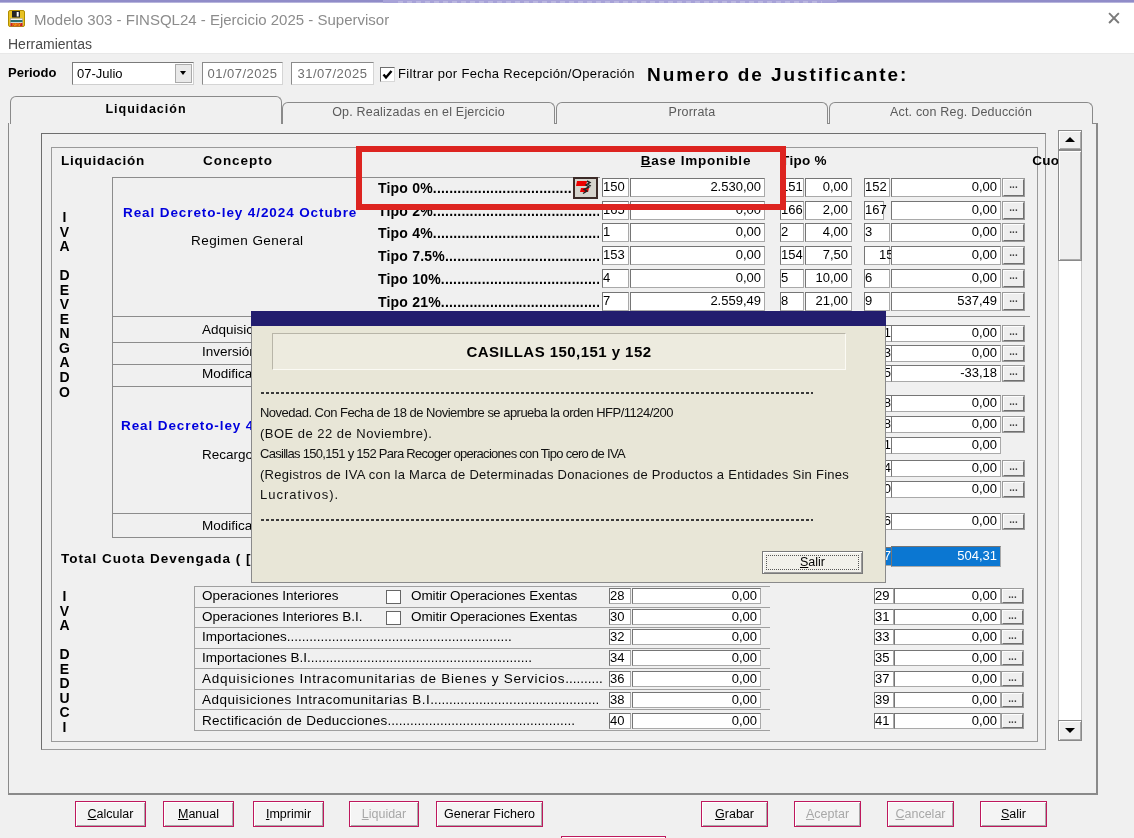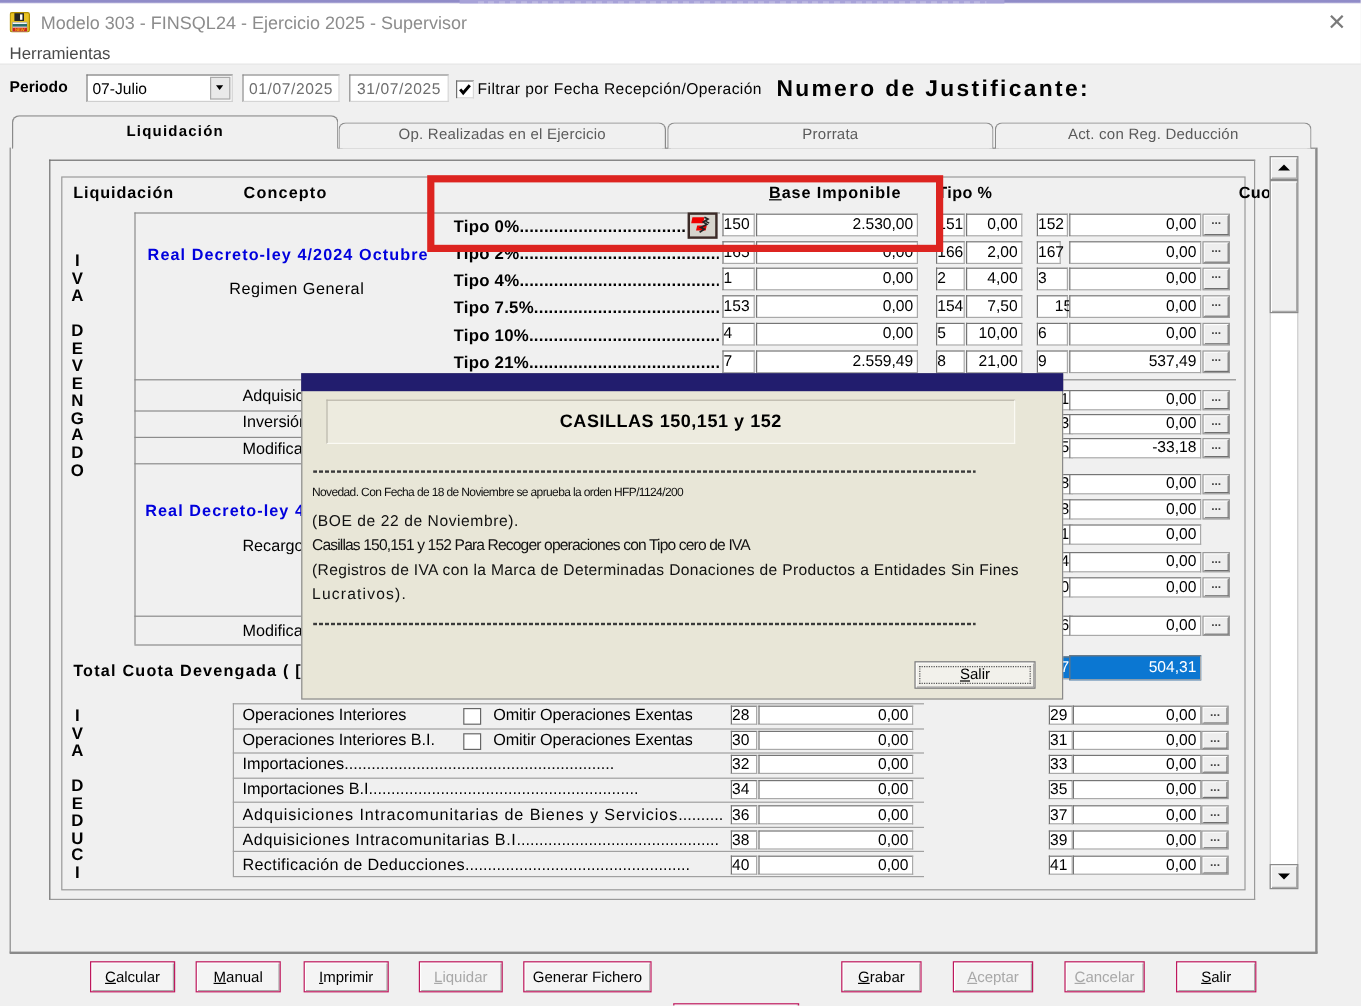--- a/index.html
+++ b/index.html
@@ -251,21 +251,21 @@
 <div class="a" style="left:1058px;top:130px;width:24px;height:20px;background:#efefef;border:1px solid #8a8a8a;box-sizing:border-box;box-shadow:inset 1px 1px 0 #fff,inset -1px -1px 0 #aaa;"></div>
 <div class="a" style="left:1065px;top:137px;width:0;height:0;border-left:5px solid transparent;border-right:5px solid transparent;border-bottom:5.5px solid #000;"></div>
 <div class="a" style="left:1058px;top:150px;width:24px;height:111px;background:#efefef;border:1px solid #8a8a8a;box-sizing:border-box;box-shadow:inset 1px 1px 0 #fff,inset -1px -1px 0 #aaa;"></div>
 <div class="a" style="left:1058px;top:720px;width:24px;height:21px;background:#efefef;border:1px solid #8a8a8a;box-sizing:border-box;box-shadow:inset 1px 1px 0 #fff,inset -1px -1px 0 #aaa;"></div>
 <div class="a" style="left:1065px;top:728px;width:0;height:0;border-left:5px solid transparent;border-right:5px solid transparent;border-top:5.5px solid #000;"></div>
 <div class="a" style="left:356px;top:146px;width:430px;height:64px;border:6px solid #dd2420;box-sizing:border-box;z-index:5;"></div>
 <div class="a" style="left:251px;top:311px;width:635px;height:272px;background:#e8e6d7;border:1px solid #8a8a8a;box-sizing:border-box;z-index:10;"></div>
 <div class="a" style="left:251px;top:311px;width:635px;height:15px;background:#221d6e;z-index:11;"></div>
 <div class="a" style="left:272px;top:333px;width:574px;height:37px;background:#edebdf;border:1px solid #b8b5a8;border-right-color:#fbfaf4;border-bottom-color:#fbfaf4;box-sizing:border-box;z-index:11;text-align:center;line-height:35px;font-size:15px;letter-spacing:0.45px;font-weight:bold;">CASILLAS 150,151 y 152</div>
 <div class="a" style="left:261px;top:392px;width:552px;height:2px;background:repeating-linear-gradient(90deg,#3a3a3a 0 3px,transparent 3px 5px);z-index:11;"></div>
-<div class="a" style="left:260px;top:405px;font-size:10px;letter-spacing:-0.52px;color:#111;z-index:11;">Novedad. Con Fecha de 18 de Noviembre se aprueba la orden HFP/1124/200</div>
+<div class="a" style="left:260px;top:405px;font-size:13px;letter-spacing:-0.52px;color:#111;z-index:11;">Novedad. Con Fecha de 18 de Noviembre se aprueba la orden HFP/1124/200</div>
 <div class="a" style="left:260px;top:426px;font-size:13px;letter-spacing:0.48px;color:#111;z-index:11;">(BOE de 22 de Noviembre).</div>
 <div class="a" style="left:260px;top:446px;font-size:13px;letter-spacing:-0.71px;color:#111;z-index:11;">Casillas 150,151 y 152 Para Recoger operaciones con Tipo cero de IVA</div>
 <div class="a" style="left:260px;top:467px;font-size:13px;letter-spacing:0.28px;color:#111;z-index:11;">(Registros de IVA con la Marca de Determinadas Donaciones de Productos a Entidades Sin Fines</div>
 <div class="a" style="left:260px;top:487px;font-size:13px;letter-spacing:1.0px;color:#111;z-index:11;">Lucrativos).</div>
 <div class="a" style="left:261px;top:519px;width:552px;height:2px;background:repeating-linear-gradient(90deg,#3a3a3a 0 3px,transparent 3px 5px);z-index:11;"></div>
 <div class="a" style="left:762px;top:551px;width:101px;height:23px;background:#f2f1eb;border:1px solid #7a7a7a;box-shadow:inset 1px 1px 0 #ffffff,inset -1px -1px 0 #9a9a9a;box-sizing:border-box;z-index:11;text-align:center;font-size:12.5px;line-height:21px;"><span style="position:absolute;left:3px;top:3px;right:3px;bottom:3px;border:1px dotted #555;"></span><u>S</u>alir</div>
 <div class="btn" style="left:75px;top:801px;width:71px;height:26px;line-height:24px;color:#000;"><u>C</u>alcular</div>
 <div class="btn" style="left:163px;top:801px;width:71px;height:26px;line-height:24px;color:#000;"><u>M</u>anual</div>
 <div class="btn" style="left:253px;top:801px;width:71px;height:26px;line-height:24px;color:#000;"><u>I</u>mprimir</div>
 <div class="btn" style="left:349px;top:801px;width:70px;height:26px;line-height:24px;color:#a8a8a8;"><u>L</u>iquidar</div>

